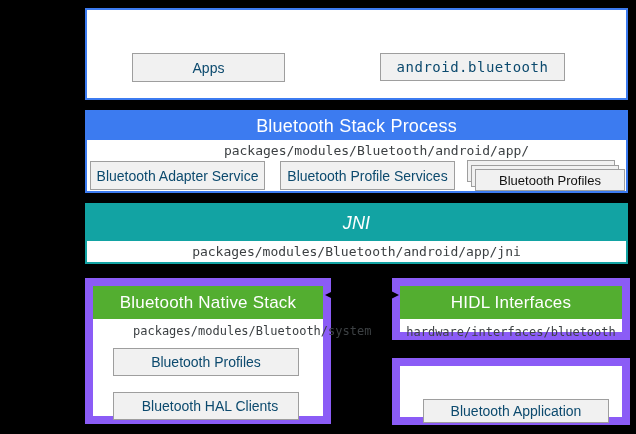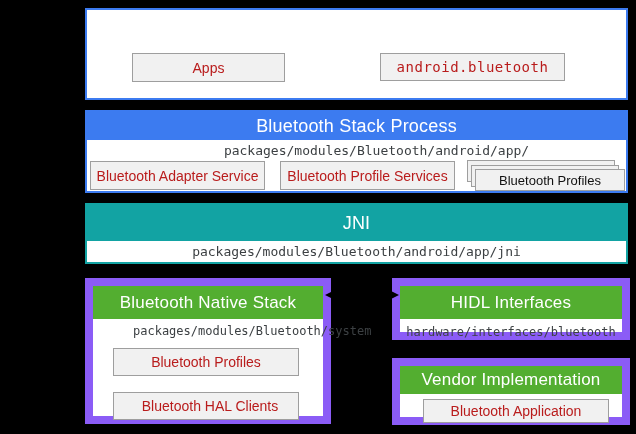--- a/index.html
+++ b/index.html
@@ -10,37 +10,37 @@
   .sec{position:absolute;box-sizing:border-box;background:#fff;}
   .sec-blue{border:2px solid #3C7BF0;}
   .sec-teal{border:2px solid #12A3A3;}
   .sec-green{border:8px solid #8b5cf6;}
   .hdr{display:flex;align-items:center;justify-content:center;color:#fff;letter-spacing:.2px;}
   .hdr-blue{background:#3C7BF0;font-size:18px;}
   .hdr-teal{background:#12A3A3;font-size:18px;}
   .hdr-green{background:#53AE30;font-size:17px;}
   .gbox{
     position:absolute;box-sizing:border-box;background:#F1F1F1;border:1px solid #9E9E9E;
-    display:flex;align-items:center;justify-content:center;font-size:14px;color:#b91c1c;white-space:nowrap;
+    display:flex;align-items:center;justify-content:center;font-size:14px;color:#0c4a6e;white-space:nowrap;
   }
   .mono{font-family:"DejaVu Sans Mono","Liberation Mono",monospace;}
   .path{
     position:absolute;left:0;right:0;text-align:center;color:#3C4043;font-size:13px;
     font-family:"DejaVu Sans Mono","Liberation Mono",monospace;white-space:nowrap;margin-left:40px;
   }
   .flexbody{display:flex;align-items:center;justify-content:center;color:#3C4043;
     font-family:"DejaVu Sans Mono","Liberation Mono",monospace;white-space:nowrap;}
 
   
   .sec-af{left:85px;top:8px;width:543px;height:92px;}
   .sec-af .hdr{height:30px;}
   .sec-bsp{left:85px;top:110px;width:543px;height:83px;}
   .sec-bsp .hdr{height:28px;}
   .sec-jni{left:85px;top:203px;width:543px;height:61px;}
-  .sec-jni .hdr{height:36px;}
+  .sec-jni .hdr{height:36px;font-style:italic;}
   .sec-bns{left:85px;top:278px;width:246px;height:146px;}
   .sec-bns .hdr{height:33px;}
   .sec-hidl{left:392px;top:278px;width:238px;height:62px;}
   .sec-hidl .hdr{height:33px;}
   .sec-vi{left:392px;top:358px;width:238px;height:67px;}
   .sec-vi .hdr{height:28px;}
 
   
   .box-apps{left:45px;top:43px;width:153px;height:29px;}
   .box-ab{left:293px;top:43px;width:185px;height:28px;font-size:14px;letter-spacing:.5px;}
@@ -116,23 +116,20 @@
   </div>
 
   <div class="sec sec-green sec-hidl">
     <div class="hdr hdr-green">
       <span>HIDL Interfaces</span>
     </div>
     <div class="flexbody hidl-body">hardware/interfaces/bluetooth</div>
   </div>
 
   <div class="sec sec-green sec-vi">
-    <div class="hdr hdr-green">
-      <span>Vendor Implementation</span>
-    </div>
     <div class="gbox box-controller">
       <span>Bluetooth Application</span>
     </div>
   </div>
 
   <svg class="dbl-arrow" viewBox="0 0 80 14">
     <line x1="8" y1="7" x2="72" y2="7" stroke="#000" stroke-width="1.5"></line>
     <polygon points="13,2 3,7 13,12" fill="#000"></polygon>
     <polygon points="67,2 77,7 67,12" fill="#000"></polygon>
   </svg>

